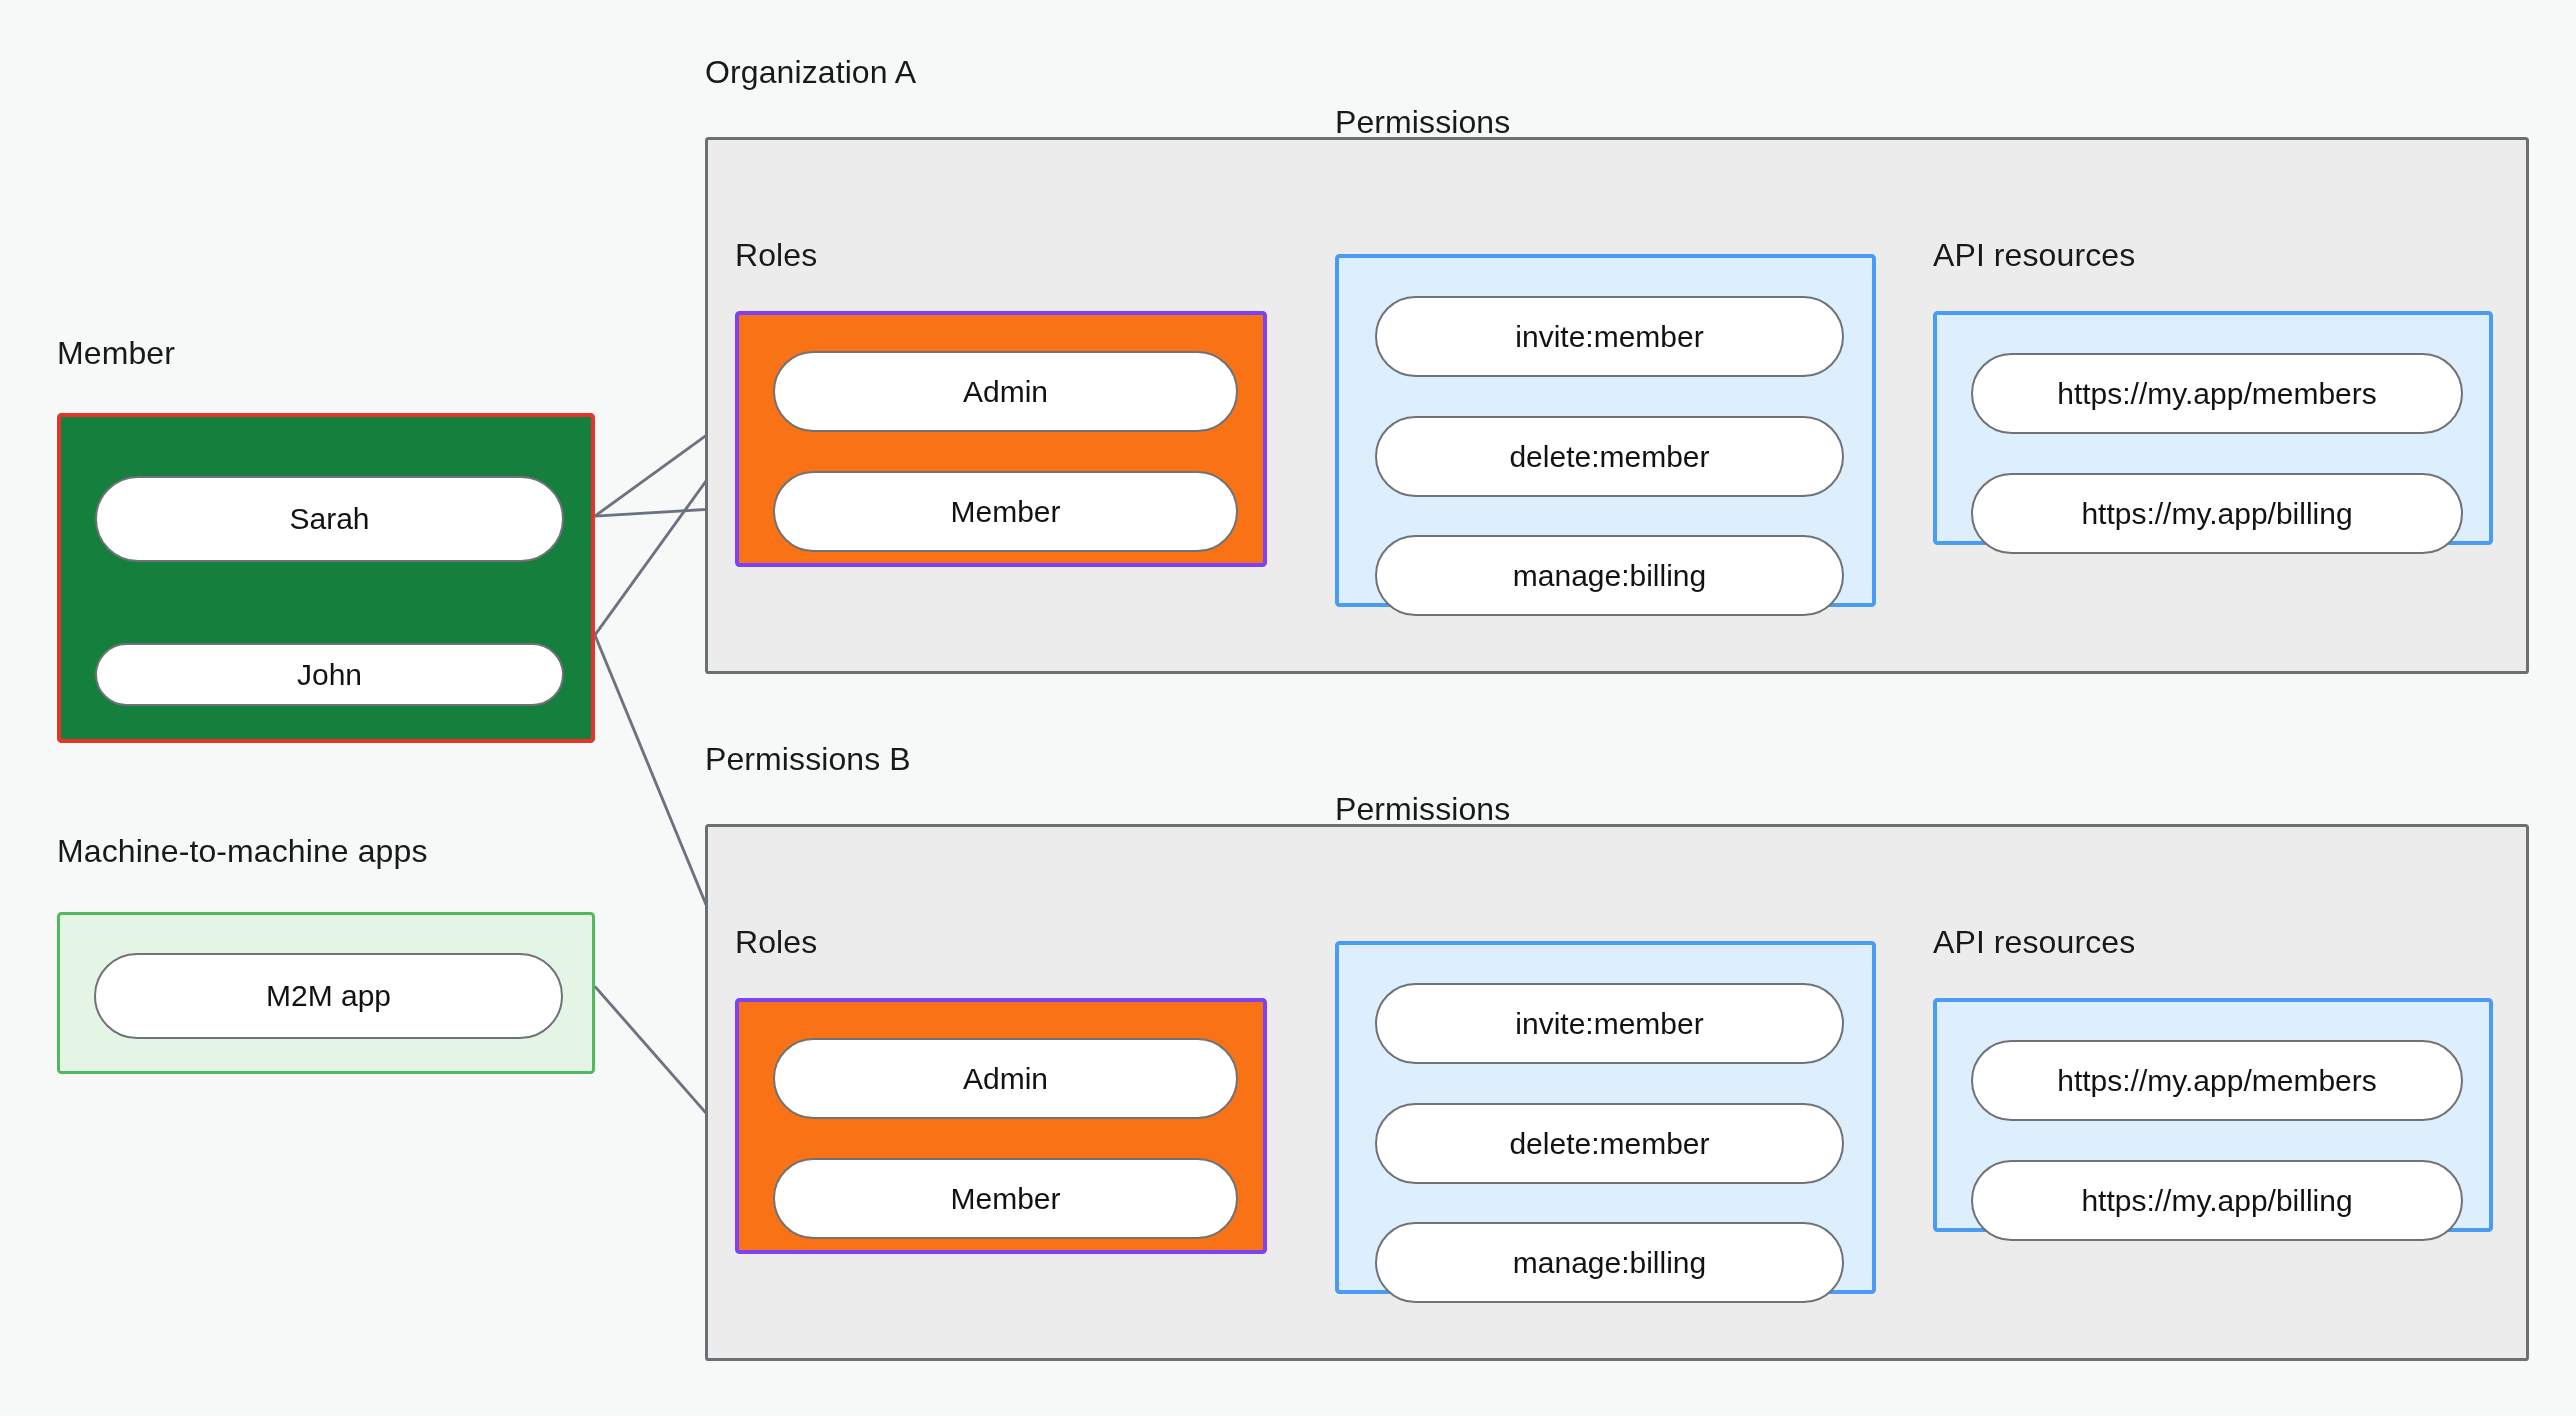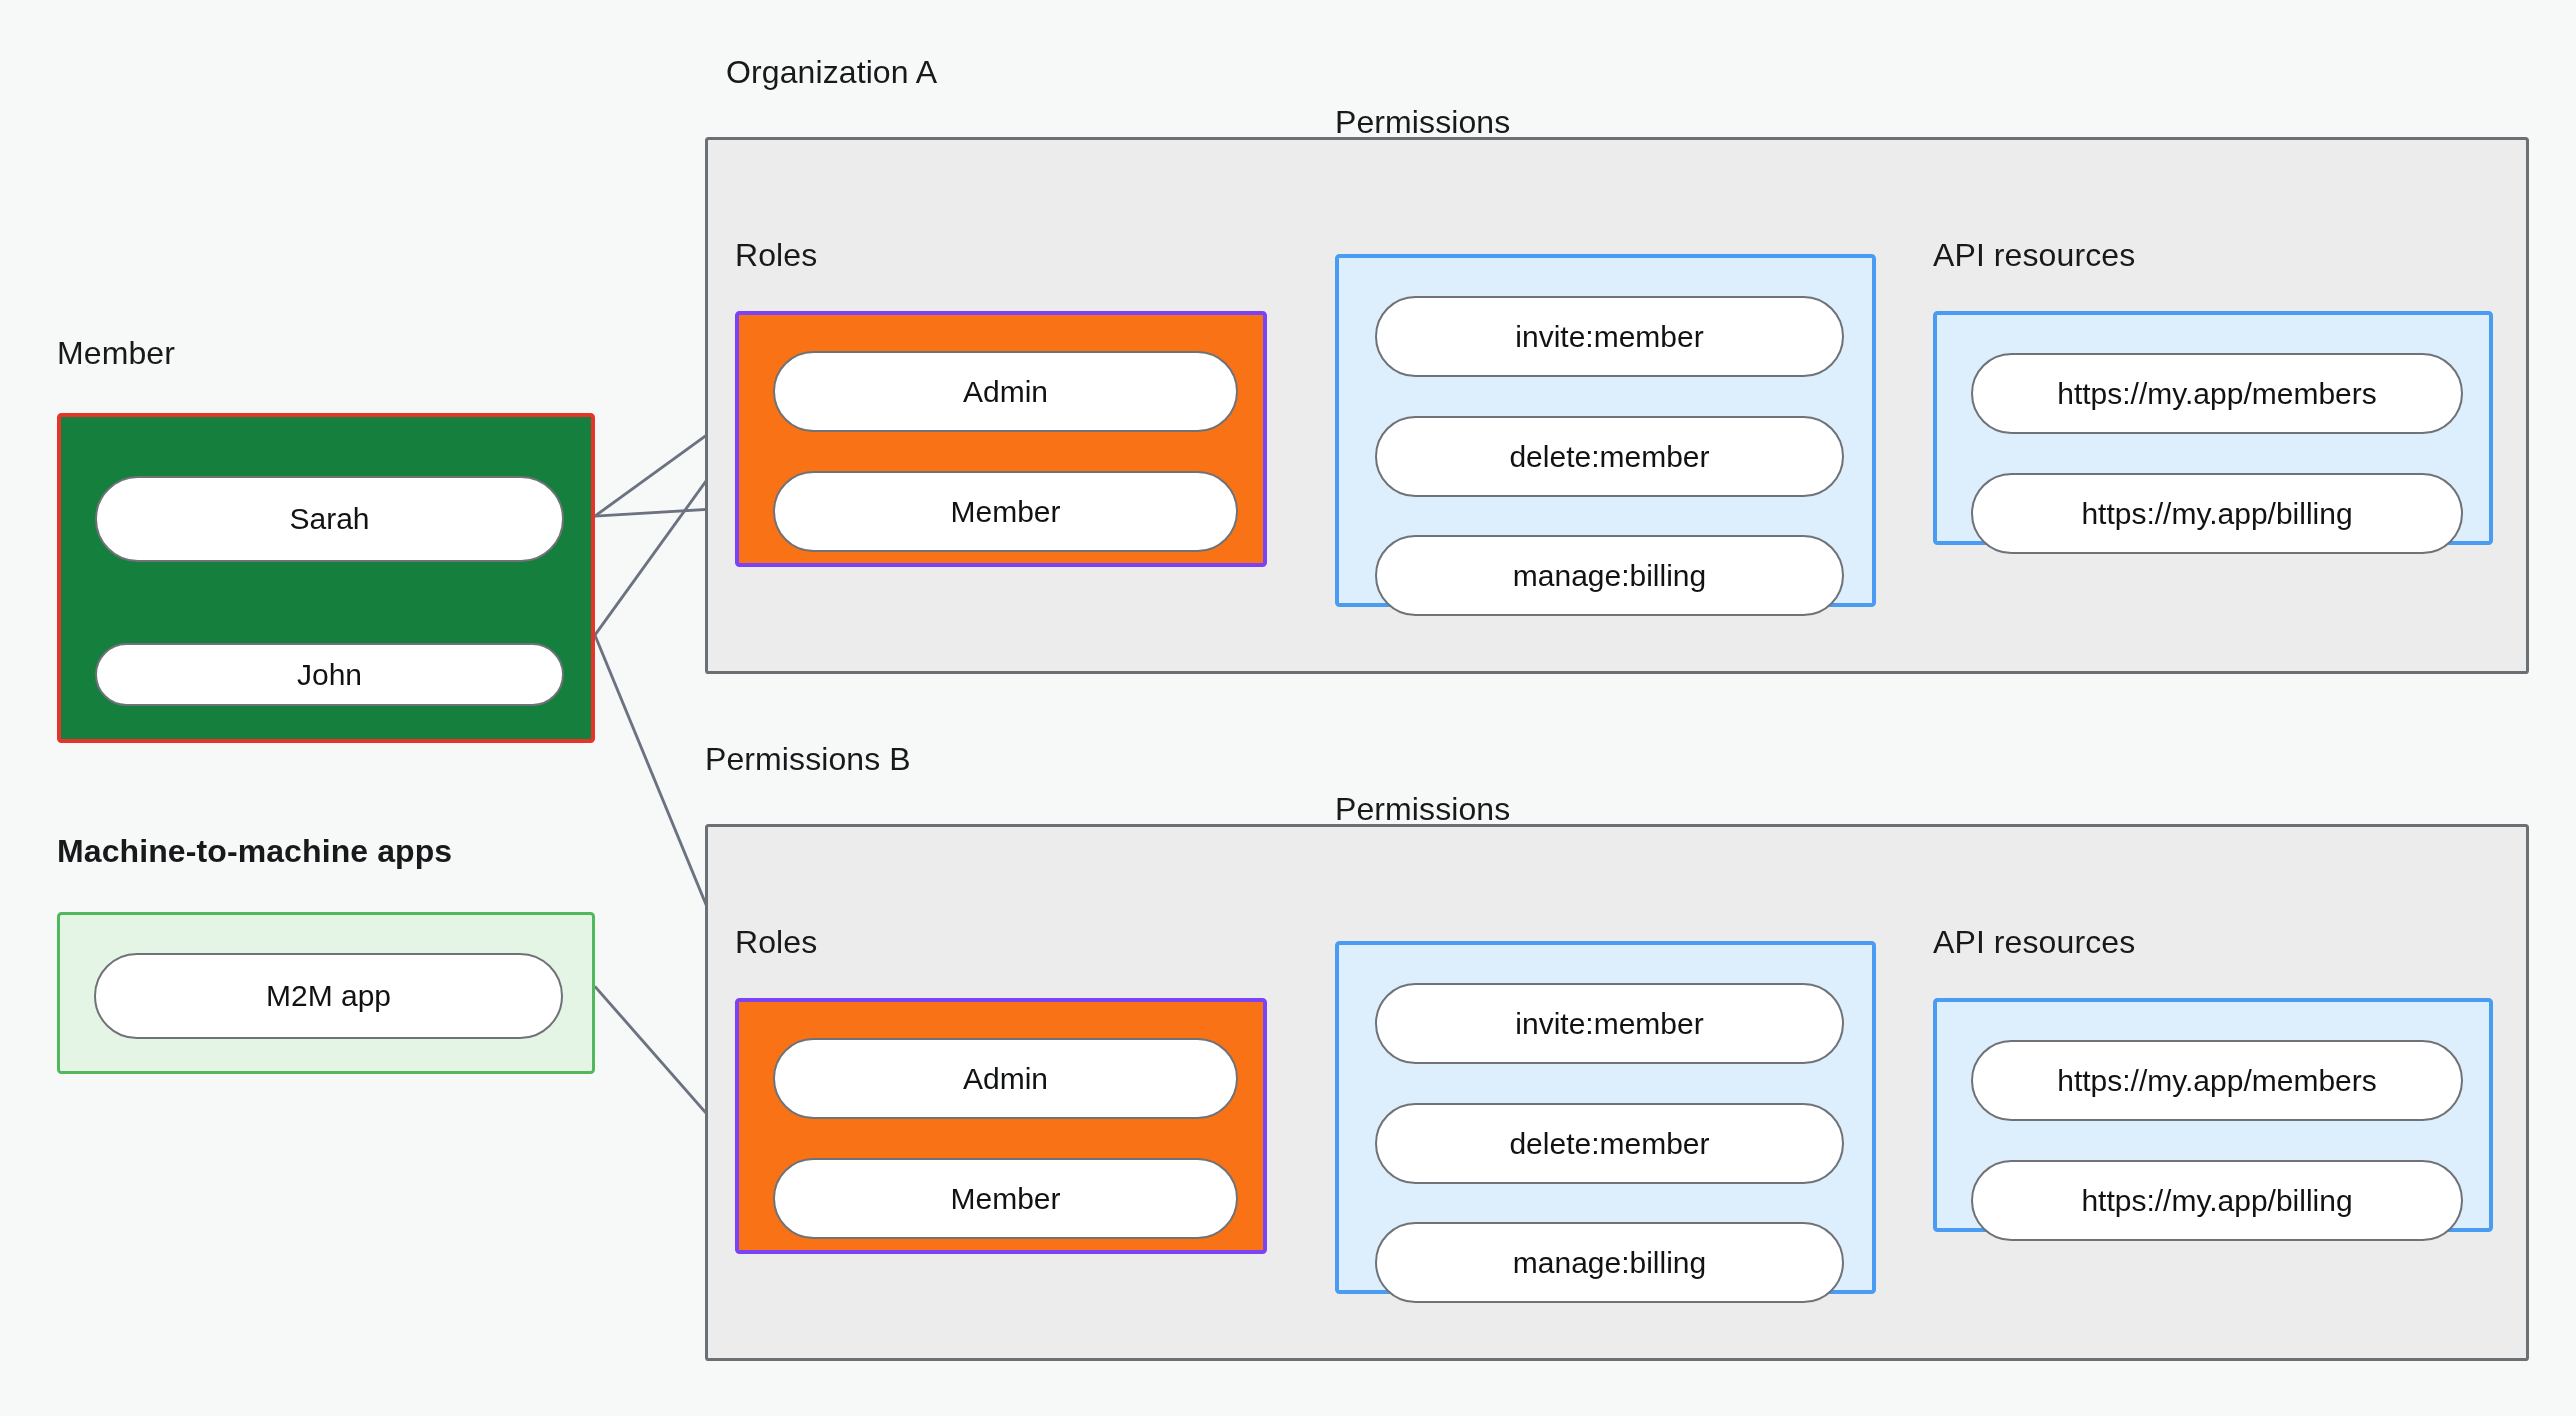--- a/index.html
+++ b/index.html
@@ -125,27 +125,27 @@
     <circle class="dot" cx="2180" cy="1323" r="11"></circle>
   </svg>
 
   <div class="grp-title" style="left:57px; top:335px;">Member</div>
 
   <div class="cat-box cat-red" style="left:57px; top:413px; width:538px; height:330px;">
     <div class="pill" style="left:34px; top:59px; width:469px; height:86px;">Sarah</div>
     <div class="pill" style="left:34px; top:178px; width:469px; height:63px;margin-top:48px;">John</div>
   </div>
 
-  <div class="grp-title" style="left:57px; top:833px;font-weight:bold;">Machine-to-machine apps</div>
+  <div class="grp-title" style="left:57px; top:833px;">Machine-to-machine apps</div>
 
   <div class="cat-box cat-green" style="left:57px; top:912px; width:538px; height:162px;">
     <div class="pill" style="left:34px; top:38px; width:469px; height:86px;">M2M app</div>
   </div>
 
-  <div class="grp-title" style="left:705px; top:54px;margin-left:21px;">Organization A</div>
+  <div class="grp-title" style="left:705px; top:54px;">Organization A</div>
 
   <div class="org-box" style="left:705px; top:137px; width:1824px; height:537px;">
 
     <div class="grp-title" style="left:27px; top:97px;">Roles</div>
     <div class="cat-box cat-purple" style="left:27px; top:171px; width:532px; height:256px;">
       <div class="pill" style="left:34px; top:36px; width:465px; height:81px;">Admin</div>
       <div class="pill" style="left:34px; top:156px; width:465px; height:81px;">Member</div>
     </div>
 
     <div class="grp-title" style="left:627px; top:-36px;">Permissions</div>

